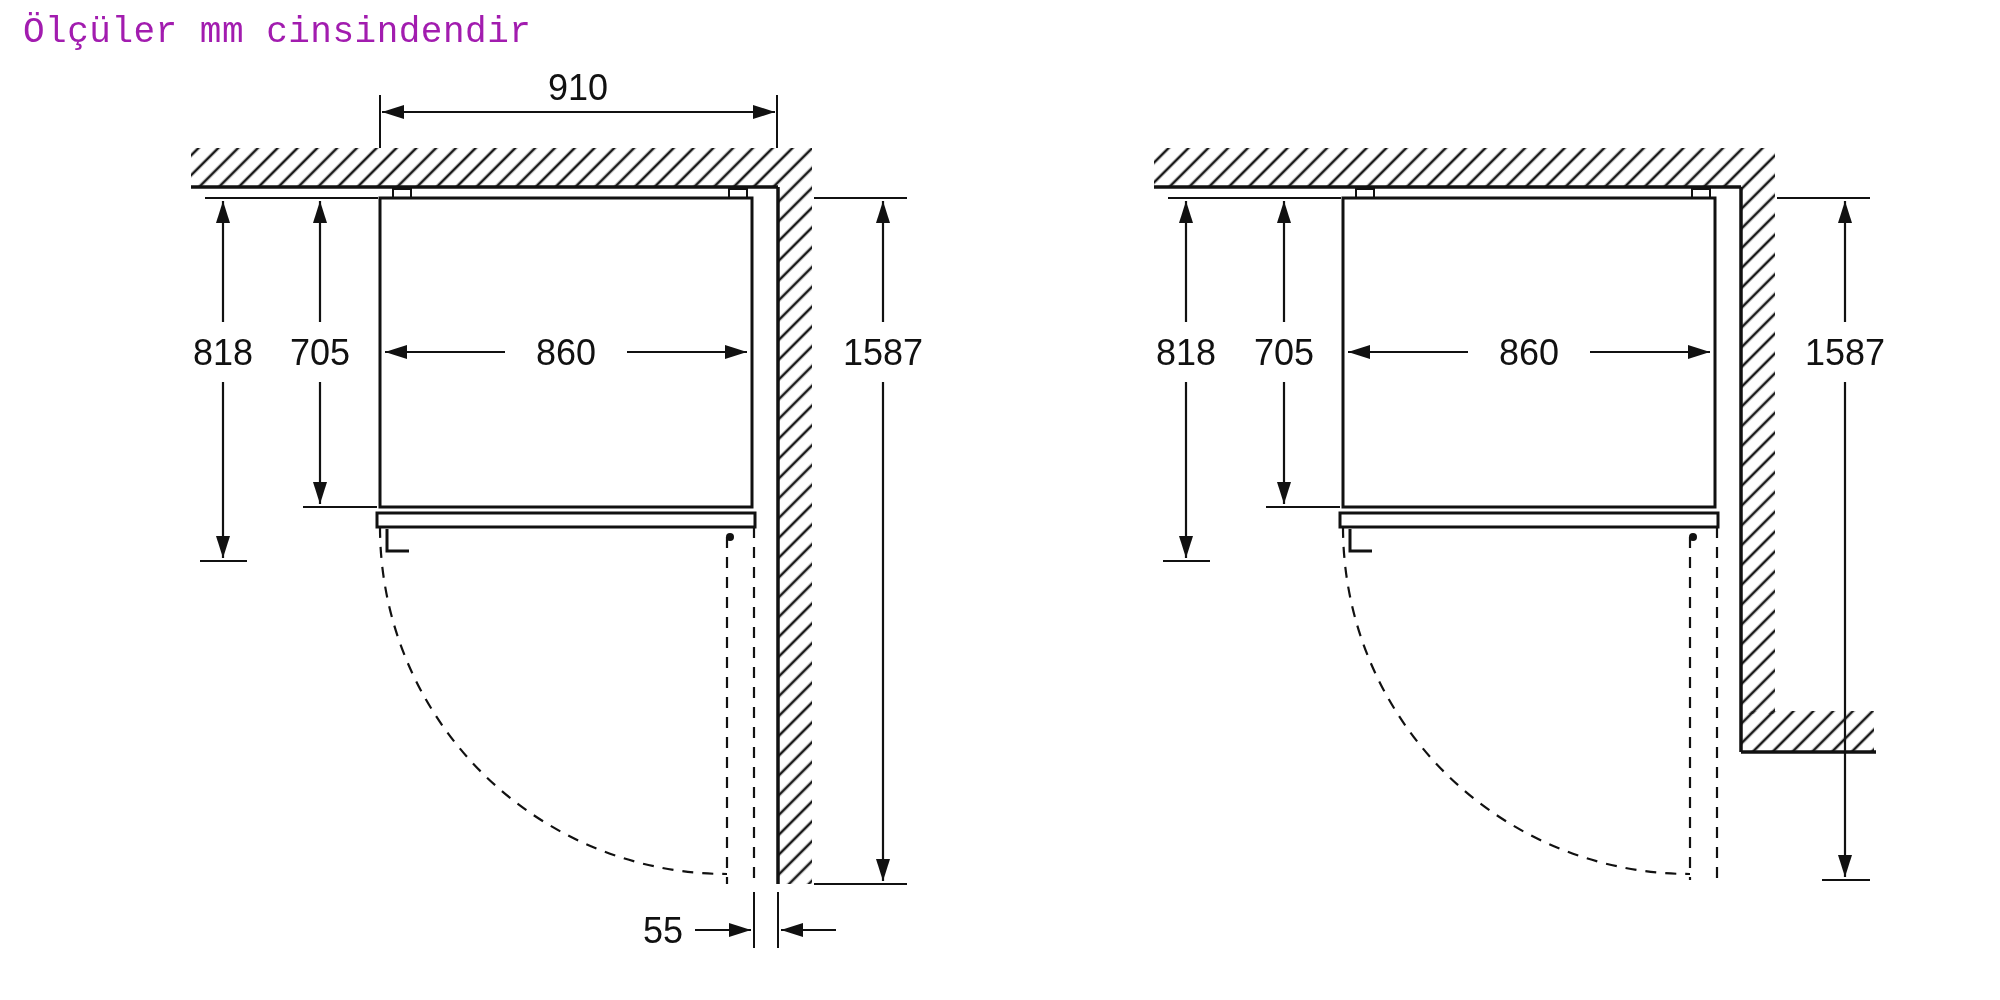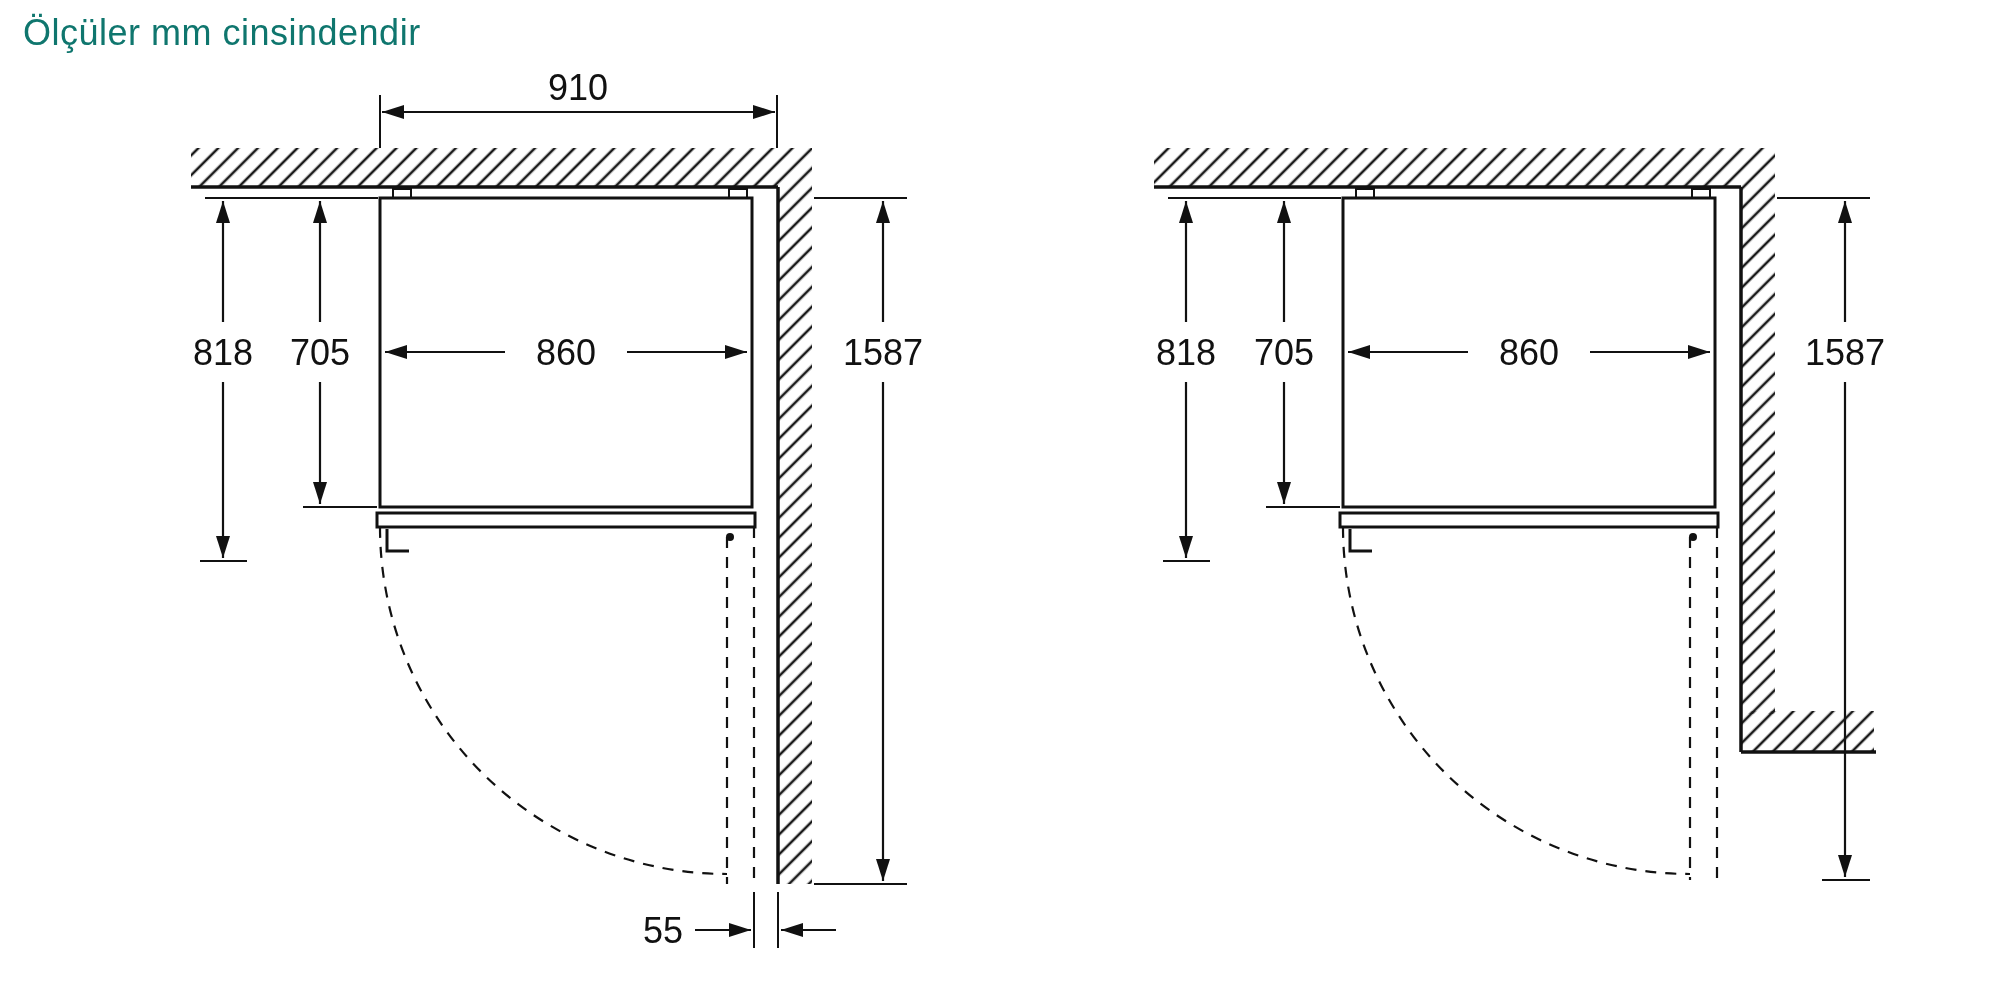--- a/index.html
+++ b/index.html
@@ -15,23 +15,24 @@
     position: relative;
     width: 2000px;
     height: 1000px;
     background: #ffffff;
   }
   .title {
     position: absolute;
     left: 23px;
     top: 12px;
     font-size: 36px;
-    color: #0f766e;
+    color: #a21caf;
     letter-spacing: 0.5px;
     white-space: nowrap;
+    font-family: Liberation Mono, monospace;
   }
   svg { position: absolute; left: 0; top: 0; }
   .wall    { stroke: #111; stroke-width: 3.5; fill: none; }
   .outline { stroke: #111; stroke-width: 3;   fill: none; }
   .thin    { stroke: #111; stroke-width: 2;   fill: #fff; }
   .dim     { stroke: #111; stroke-width: 2.2; fill: none; }
   .ext     { stroke: #111; stroke-width: 2;   fill: none; }
   .dash    { stroke: #111; stroke-width: 2.2; fill: none; stroke-dasharray: 11 9; }
   .label   {
     font-family: "Liberation Sans", sans-serif;

